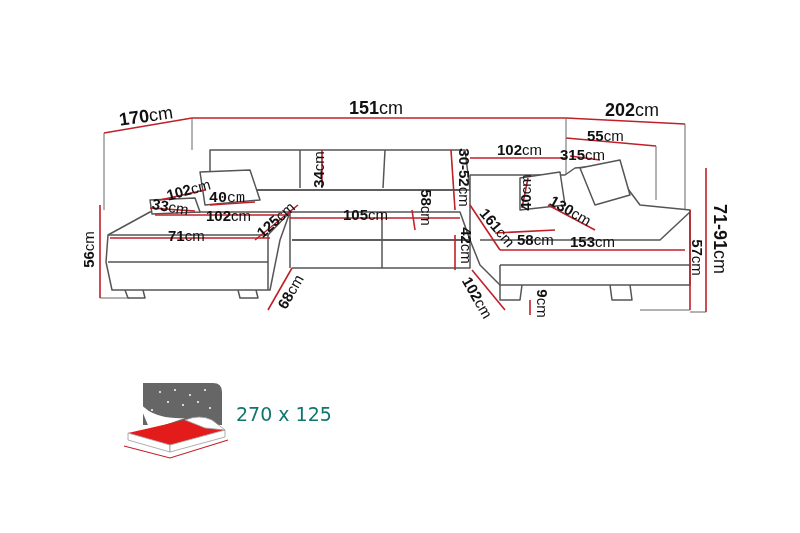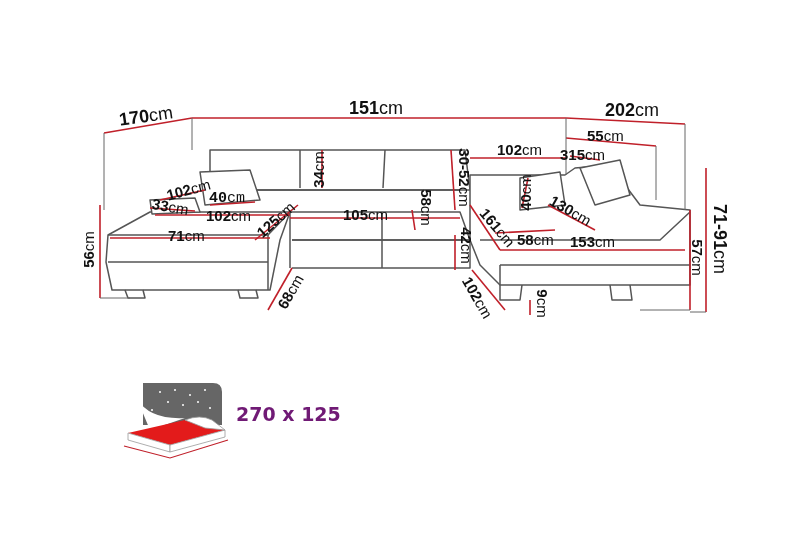--- a/index.html
+++ b/index.html
@@ -1,21 +1,21 @@
 <!DOCTYPE html>
 <html><head>
 <meta charset="utf-8">
 <style>
   html,body{margin:0;padding:0;background:#ffffff;}
   body{width:800px;height:533px;position:relative;overflow:hidden;font-family:"Liberation Sans",sans-serif;}
   svg{position:absolute;left:0;top:0;}
   .lbl{position:absolute;white-space:nowrap;color:#111;font-size:15px;line-height:1;}
   .lbl b{font-weight:bold;}
   .big{font-size:18px;}
-  .bedtxt{position:absolute;left:236px;top:403px;font-size:19px;font-weight:bold;color:#701a75;font-family:"DejaVu Sans",sans-serif;}
+  .bedtxt{position:absolute;left:236px;top:403px;font-size:19px;font-weight:normal;color:#0f766e;font-family:"DejaVu Sans",sans-serif;}
 </style>
 </head>
 <body>
 
 <svg width="800" height="533" viewBox="0 0 800 533">
   <g fill="none" stroke="#555" stroke-width="1.5" stroke-linejoin="round">
 
     <path d="M108 235 L150 212 L290 212 L280 240 L270 290 L112 290 L106 262 Z" fill="#fff"></path>
     <path d="M108 235 L268 235 L290 212"></path>
     <path d="M108 262 L268 262"></path>

